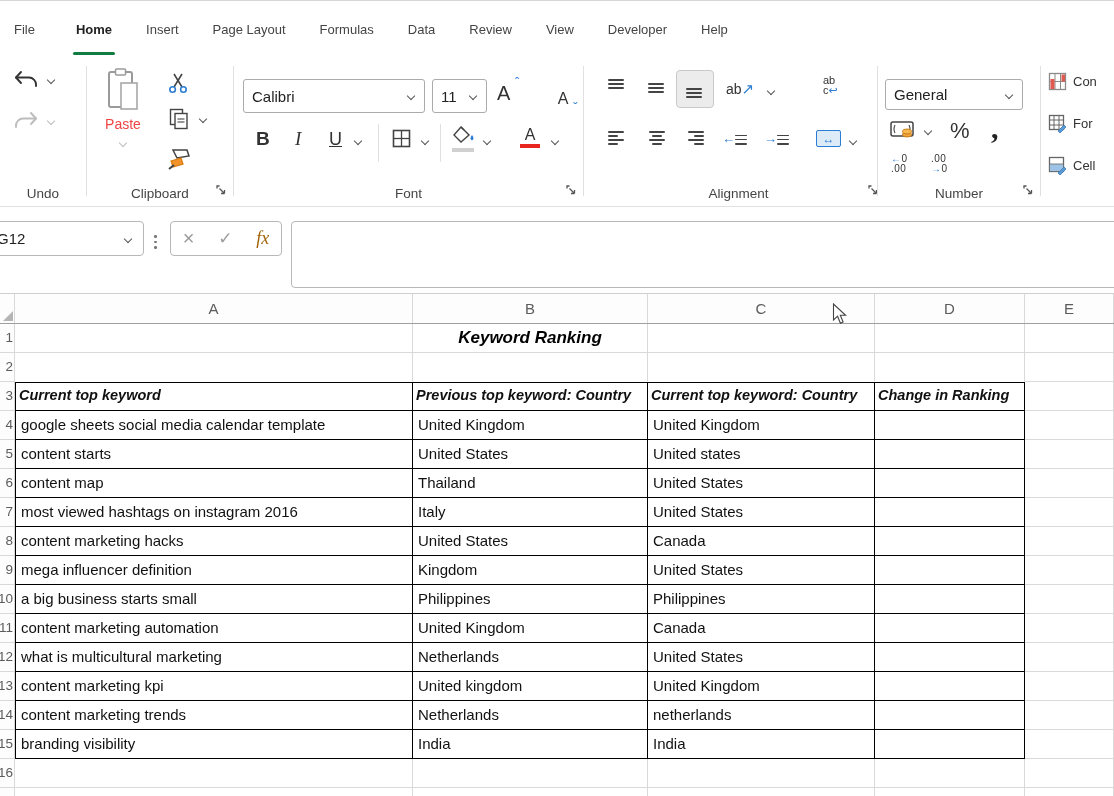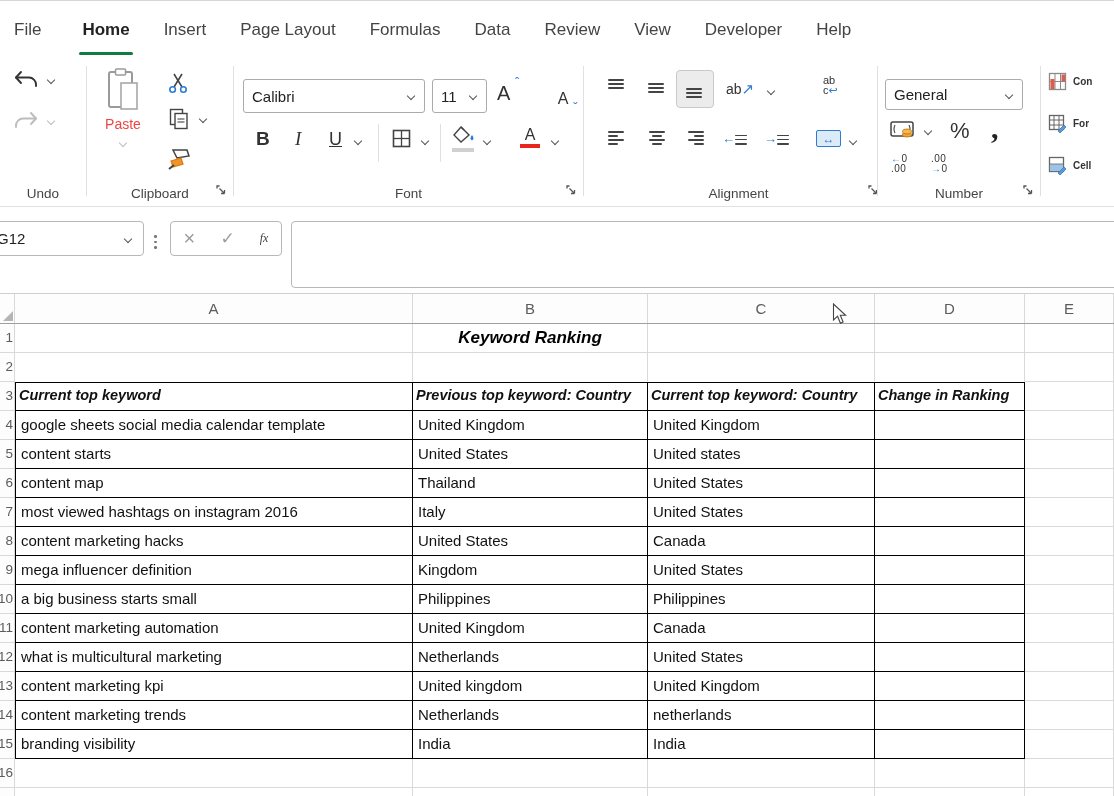--- a/index.html
+++ b/index.html
@@ -2,21 +2,21 @@
 <html><head>
 <meta charset="utf-8">
 <style>
   * { margin:0; padding:0; box-sizing:border-box; }
   html,body { background:#fff; }
   body { font-family:"Liberation Sans", sans-serif; }
   .app { position:relative; width:1114px; height:796px; overflow:hidden; background:#fff; border-top:1px solid #d6d6d6; }
 
   
   .tabbar { position:absolute; top:0; left:0; right:0; height:57px; display:flex; align-items:center; padding-left:12px; background:#fff; }
-  .tab { position:relative; font-size:17px; color:#444; padding:0 17px; height:57px; line-height:57px; cursor:default; white-space:nowrap; }
+  .tab { position:relative; font-size:13px; color:#444; padding:0 17px; height:57px; line-height:57px; cursor:default; white-space:nowrap; }
   .tab:first-child { padding-left:2px; padding-right:24px; }
   .tab.active { font-weight:bold; color:#222; }
   .tab.active::after { content:""; position:absolute; left:14px; right:14px; bottom:3px; height:3px; background:#107c41; border-radius:2px; }
 
   
   .ribbon { position:absolute; top:57px; left:0; width:1114px; height:149px; background:#fff; border-bottom:1px solid #e1e1e1; }
   .vsep { position:absolute; top:8px; bottom:10px; width:1px; background:#e0e0e0; }
   .group { position:absolute; top:0; height:148px; }
   .glabel { position:absolute; bottom:5px; left:0; right:0; text-align:center; font-size:13.5px; color:#454545; }
   .launcher { position:absolute; right:7px; bottom:7px; }
@@ -50,32 +50,32 @@
   .merge-ic { width:25px; height:17px; border:1.5px solid #2b7cd3; background:#dcebf7; color:#2b7cd3; font-size:12px; display:flex; align-items:center; justify-content:center; border-radius:2px; }
   .smalltxt { font-size:11px; color:#333; line-height:10px; }
 
   
   .dec-btn { font-size:10px; line-height:9.5px; color:#333; letter-spacing:0.5px; }
   .pct { font-size:22px; color:#333; }
   .comma { font-family:"Liberation Serif", serif; font-size:30px; font-weight:bold; color:#222; line-height:20px; }
 
   
   .style-item { position:absolute; left:7px; display:flex; align-items:center; gap:6px; white-space:nowrap; }
-  .style-item span { font-size:10px; color:#333;font-weight:bold; }
+  .style-item span { font-size:13px; color:#333; }
 
   
   .formula-row { position:absolute; top:206px; left:0; width:1114px; height:87px; background:#fff; border-bottom:1px solid #cfcfcf; overflow:hidden; }
   .namebox { position:absolute; left:-28px; top:14px; width:172px; height:35px; border:1px solid #b8b8b8; border-radius:4px; background:#fff; display:flex; align-items:center; font-size:15px; color:#222; padding-left:24px; }
   .namebox .chev { margin-left:auto; margin-right:12px; }
   .dots { position:absolute; left:154px; top:28px; display:flex; flex-direction:column; gap:3px; }
   .dots i { width:2.5px; height:2.5px; background:#777; border-radius:50%; }
   .fxgroup { position:absolute; left:170px; top:14px; width:112px; height:35px; border:1px solid #b8b8b8; border-radius:4px; display:flex; align-items:center; justify-content:space-around; }
   .fx-cancel { color:#9b9b9b; font-size:20px; }
   .fx-check { color:#9b9b9b; font-size:17px; }
-  .fx-fx { font-family:"Liberation Serif", serif; font-style:italic; font-size:12px; color:#404040; }
+  .fx-fx { font-family:"Liberation Serif", serif; font-style:italic; font-size:18px; color:#a16207; }
   .fml-input { position:absolute; left:291px; top:14px; width:834px; height:67px; border:1px solid #b8b8b8; border-radius:4px; background:#fff; font-size:15px; padding:4px 8px; color:#222; }
 
   
   .sheet { position:absolute; top:293px; left:0; right:0; bottom:0; background:#fff; overflow:hidden; }
   .colheads { display:flex; height:30px; border-bottom:1px solid #9f9f9f; background:#fdfdfd; }
   .corner { width:15px; position:relative; border-right:1px solid #d9d9d9; }
   .tri { position:absolute; right:1px; bottom:2px; width:0; height:0; border-style:solid; border-width:0 0 10px 10px; border-color:transparent transparent #b5b5b5 transparent; }
   .colhead { border-right:1px solid #d9d9d9; text-align:center; line-height:29px; color:#5c5c5c; font-size:15px; }
   .c0{width:398px} .c1{width:235px} .c2{width:227px} .c3{width:150px} .c4{width:89px}
   .srow { display:flex; height:29px; }

